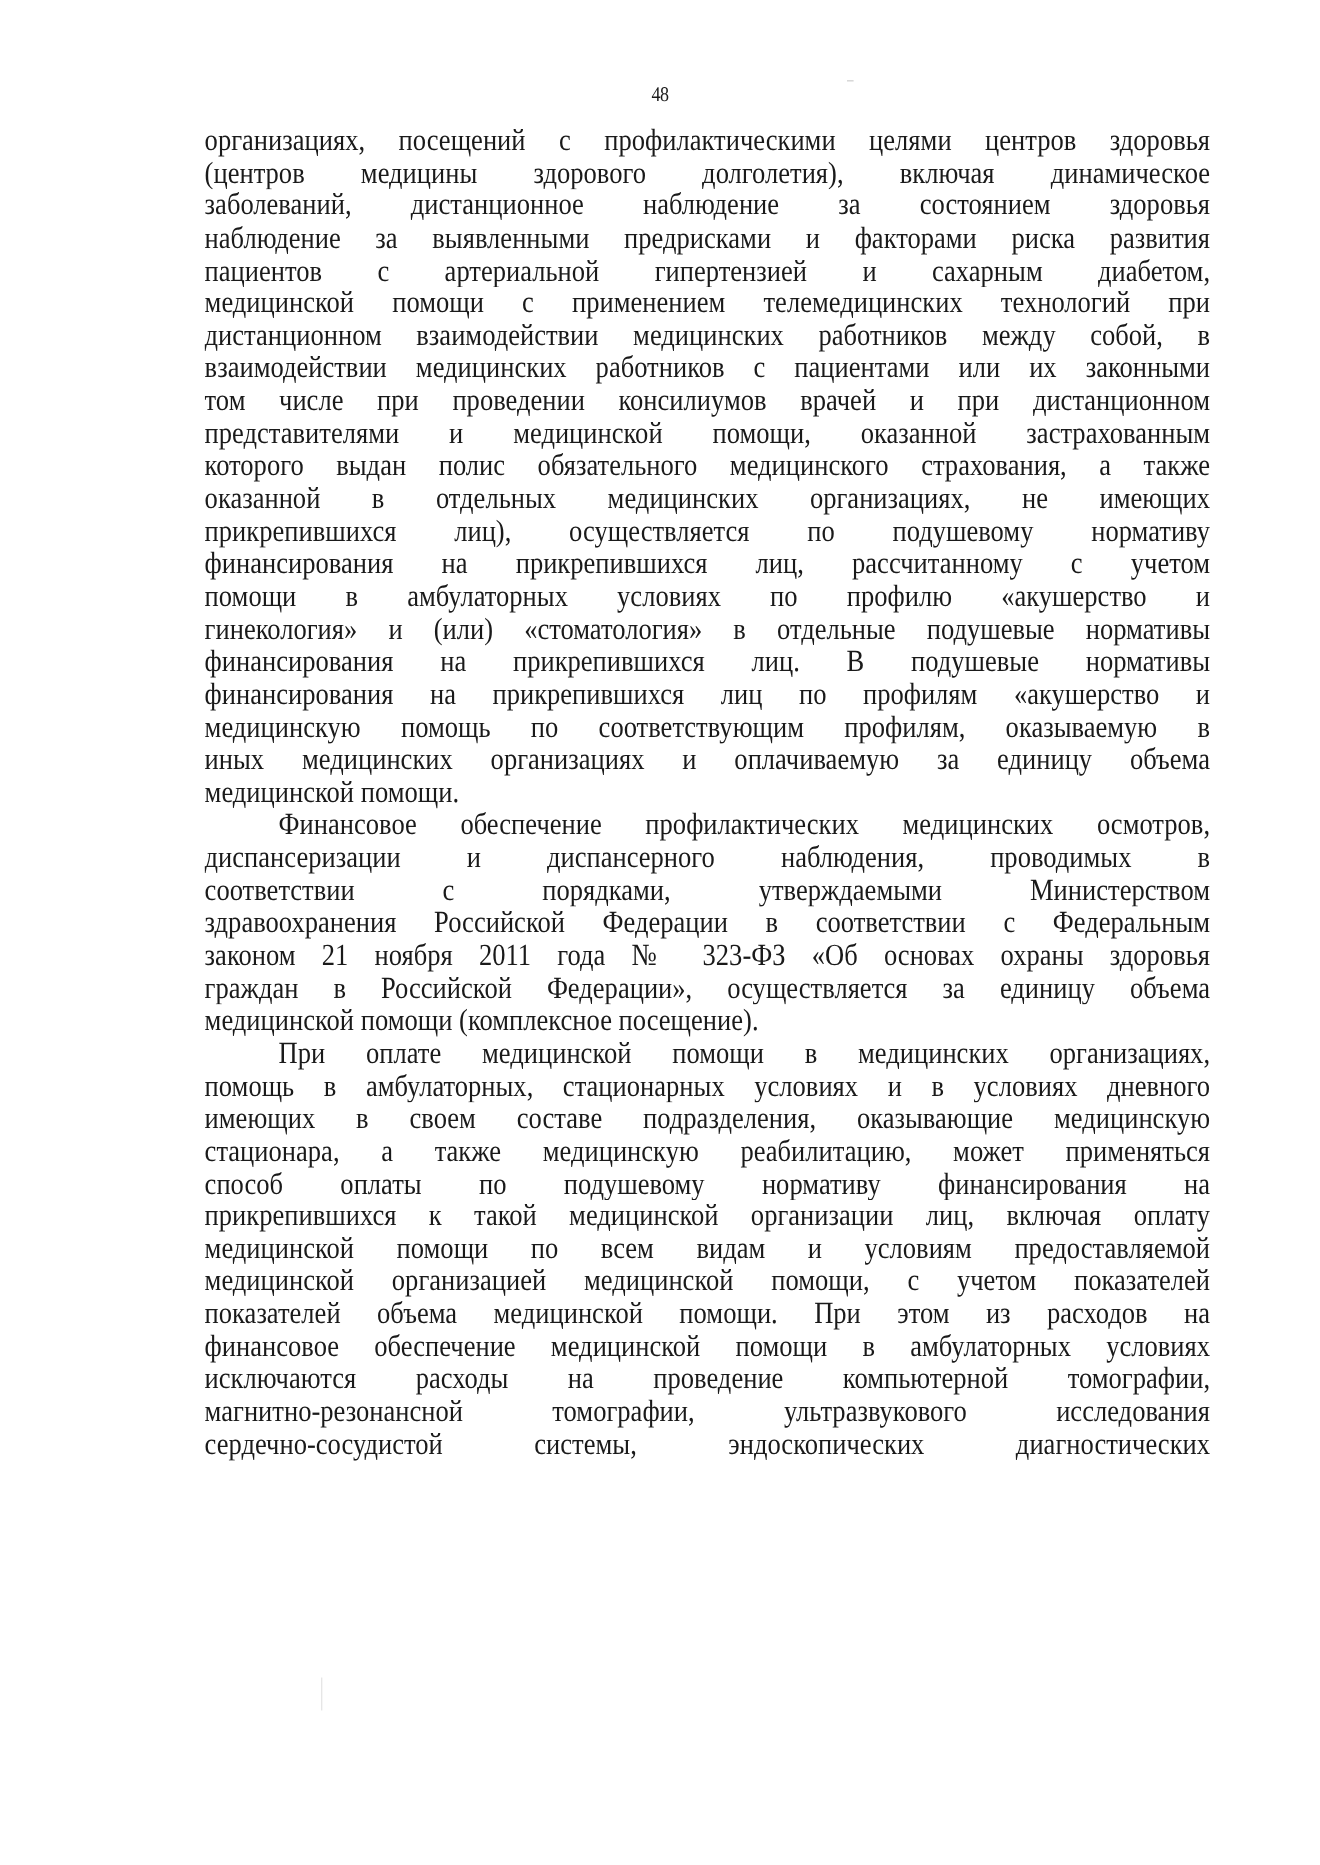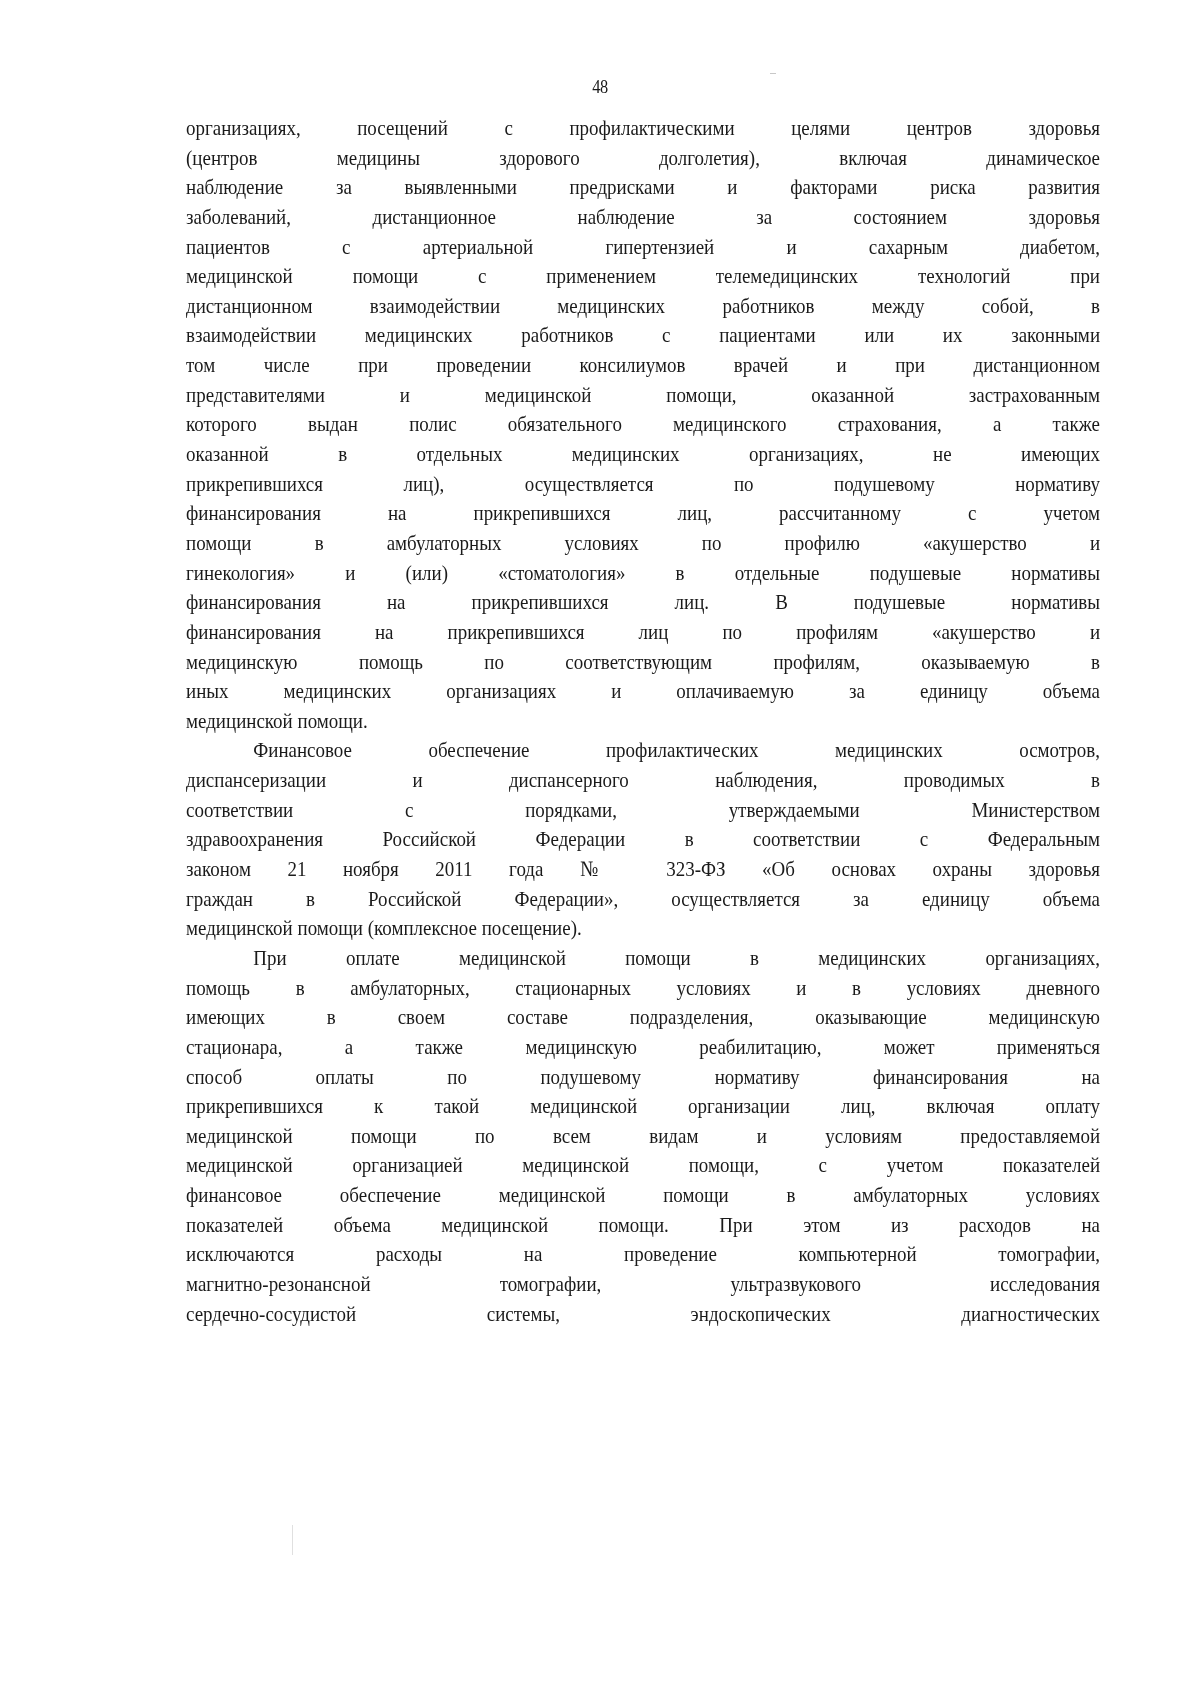--- a/index.html
+++ b/index.html
@@ -27,21 +27,21 @@
     }
     .body-text {
       position: absolute;
       top: 113px;
       left: 186px;
       width: 914px;
     }
     .line {
       height: 29.65px;
       line-height: 29.65px;
-      font-size: 22px;
+      font-size: 28px;
       white-space: nowrap;
       display: block;
       position: relative;
     }
     .line .inner {
       display: block;
       width: 1060px;
       transform: scaleX(0.8623);
       transform-origin: left center;
       text-align: justify;
@@ -69,24 +69,24 @@
 <div class="page-number">48</div>
 
 <div class="body-text" id="body-text">
     <div class="line">
       <span class="inner">организациях, посещений с профилактическими целями центров здоровья</span>
     </div>
     <div class="line">
       <span class="inner">(центров медицины здорового долголетия), включая динамическое</span>
     </div>
     <div class="line">
+      <span class="inner">заболеваний, дистанционное наблюдение за состоянием здоровья</span>
+    </div>
+    <div class="line">
       <span class="inner">наблюдение за выявленными предрисками и факторами риска развития</span>
-    </div>
-    <div class="line">
-      <span class="inner">заболеваний, дистанционное наблюдение за состоянием здоровья</span>
     </div>
     <div class="line">
       <span class="inner">пациентов с артериальной гипертензией и сахарным диабетом,</span>
     </div>
     <div class="line">
       <span class="inner">медицинской помощи с применением телемедицинских технологий при</span>
     </div>
     <div class="line">
       <span class="inner">дистанционном взаимодействии медицинских работников между собой, в</span>
     </div>
@@ -171,24 +171,24 @@
     <div class="line">
       <span class="inner">прикрепившихся к такой медицинской организации лиц, включая оплату</span>
     </div>
     <div class="line">
       <span class="inner">медицинской помощи по всем видам и условиям предоставляемой</span>
     </div>
     <div class="line">
       <span class="inner">медицинской организацией медицинской помощи, с учетом показателей</span>
     </div>
     <div class="line">
+      <span class="inner">показателей объема медицинской помощи. При этом из расходов на</span>
+    </div>
+    <div class="line">
       <span class="inner">финансовое обеспечение медицинской помощи в амбулаторных условиях</span>
-    </div>
-    <div class="line">
-      <span class="inner">показателей объема медицинской помощи. При этом из расходов на</span>
     </div>
     <div class="line">
       <span class="inner">исключаются расходы на проведение компьютерной томографии,</span>
     </div>
     <div class="line">
       <span class="inner">магнитно-резонансной томографии, ультразвукового исследования</span>
     </div>
     <div class="line">
       <span class="inner">сердечно-сосудистой системы, эндоскопических диагностических</span>
     </div>

